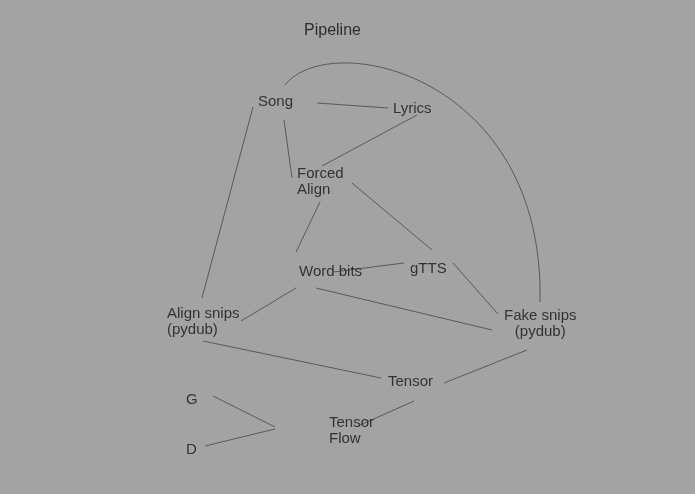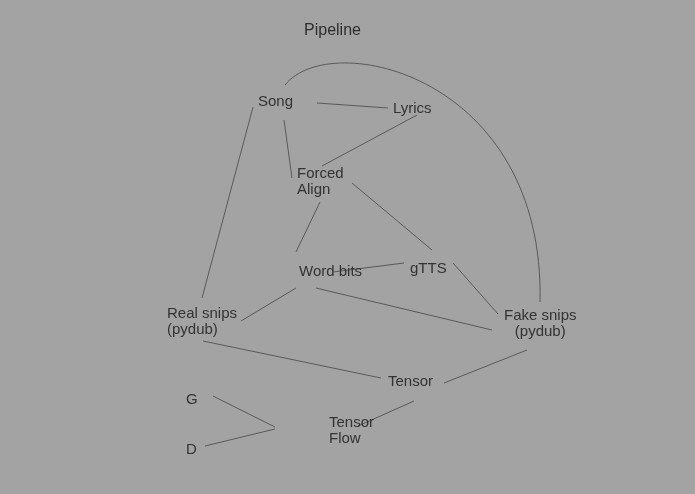--- a/index.html
+++ b/index.html
@@ -81,21 +81,21 @@
 
   <div class="node n-lyrics">Lyrics</div>
 
   <div class="node n-forced-align">Forced
 Align</div>
 
   <div class="node n-word-bits">Word bits</div>
 
   <div class="node n-gtts">gTTS</div>
 
-  <div class="node n-real-snips">Real snips
+  <div class="node n-real-snips">Align snips
 (pydub)</div>
 
   <div class="node n-fake-snips">Fake snips
 (pydub)</div>
 
   <div class="node n-librosa">Tensor</div>
 
   <div class="node n-g">G</div>
 
   <div class="node n-d">D</div>

